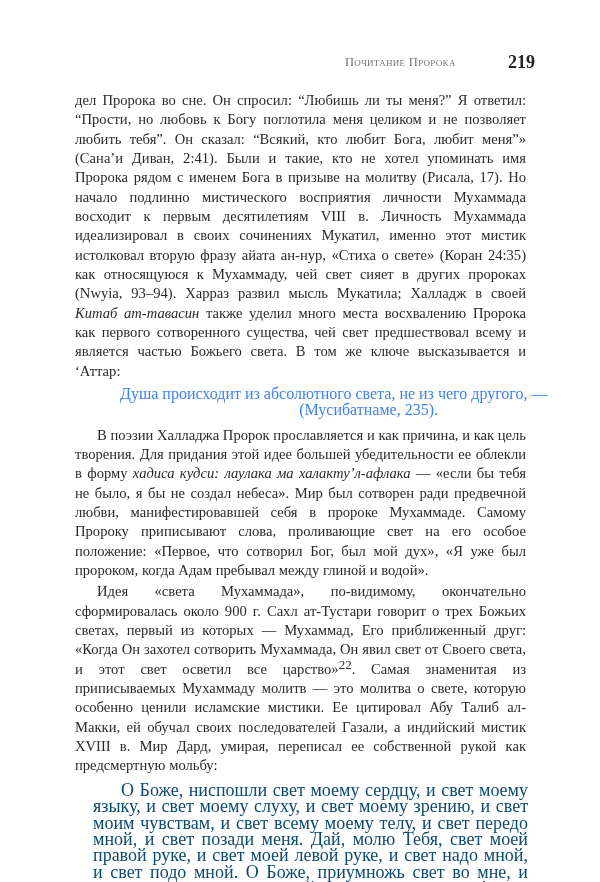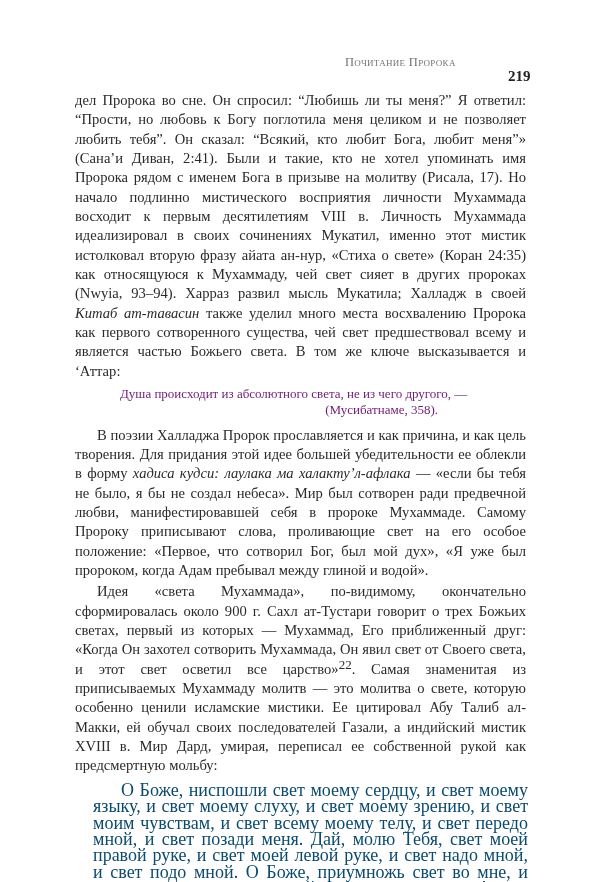--- a/index.html
+++ b/index.html
@@ -1,25 +1,25 @@
 <!DOCTYPE html>
 <html><head>
 <meta charset="utf-8">
 <style>
   html, body { margin: 0; padding: 0; background: #ffffff; }
   body { width: 600px; height: 882px; position: relative; overflow: hidden;
          font-family: "Liberation Serif", "DejaVu Serif", serif; color: #2a2a2a; }
   .running-head { position: absolute; top: 52px; left: 0; width: 600px; height: 20px; }
   .rh-title { position: absolute; left: 345px; top: 3px; font-size: 12.5px; font-variant: small-caps;
               letter-spacing: 0.3px; color: #737373; }
-  .rh-page { position: absolute; left: 508px; top: 16px; font-size: 15px; font-weight: bold; color: #222; font-family: Liberation Serif, serif; }
+  .rh-page { position: absolute; left: 508px; top: 0px; font-size: 18px; font-weight: bold; color: #222; font-family: Liberation Serif, serif; }
   .body { position: absolute; left: 73px; top: 89px; width: 455px; }
   p { margin: 2px; font-size: 14.6px; line-height: 19.35px; text-align: justify; hyphens: manual; }
   p.indent { text-indent: 22px; }
-  .poem { margin: 5px 0 7px 47px; font-size: 13px; line-height: 16.2px; color: #701a75; }
+  .poem { margin: 5px 0 7px 47px; font-size: 16px; line-height: 16.2px; color: #3b82f6; }
   .poem .line { display: block; white-space: nowrap; }
   .poem .src { display: block; text-align: right; padding-right: 90px; }
   .prayer { margin: 6px 0 0 20px; font-size: 18px; line-height: 16.4px; text-align: justify;
             text-indent: 28px; color: #0c4a6e; }
   em { font-style: italic; }
   sup { font-size: 13px; vertical-align: 5px; line-height: 0; }
 </style>
 </head>
 <body>
 
@@ -28,21 +28,21 @@
   <span class="rh-page">219</span>
 </div>
 
 <div class="body">
   <p>
     <span>дел Пророка во сне. Он спросил: “Любишь ли ты меня?” Я ответил: “Прости, но любовь к Богу поглотила меня целиком и не позволяет любить тебя”. Он сказал: “Всякий, кто любит Бога, любит меня”» (Сана’и Диван, 2:41). Были и такие, кто не хотел упоминать имя Пророка рядом с именем Бога в призыве на молитву (Рисала, 17). Но начало подлинно мистического восприятия личности Мухаммада восходит к первым десятилетиям VIII в. Личность Мухаммада идеализировал в своих сочинениях Мукатил, именно этот мистик истолковал вторую фразу айата ан-нур, «Стиха о свете» (Коран 24:35) как относящуюся к Мухаммаду, чей свет сияет в других пророках (Nwyia, 93–94). Харраз развил мысль Мукатила; Халладж в своей </span><em>Китаб ат-тавасин</em><span> также уделил много места восхвалению Пророка как первого сотворенного существа, чей свет предшествовал всему и является частью Божьего света. В том же ключе высказывается и ‘Аттар:</span>
   </p>
 
   <div class="poem">
     <span class="line">Душа происходит из абсолютного света, не из чего другого, —</span>
-    <span class="src">(Мусибатнаме, 358).</span>
+    <span class="src">(Мусибатнаме, 235).</span>
   </div>
 
   <p class="indent">
     <span>В поэзии Халладжа Пророк прославляется и как причина, и как цель творения. Для придания этой идее большей убедительности ее облекли в форму </span><em>хадиса кудси: лаулака ма халакту’л-афлака</em><span> — «если бы тебя не было, я бы не создал небеса». Мир был сотворен ради предвечной любви, манифестировавшей себя в пророке Мухаммаде. Самому Пророку приписывают слова, проливающие свет на его особое положение: «Первое, что сотворил Бог, был мой дух», «Я уже был пророком, когда Адам пребывал между глиной и водой».</span>
   </p>
 
   <p class="indent">
     <span>Идея «света Мухаммада», по-видимому, окончательно сформировалась около 900 г. Сахл ат-Тустари говорит о трех Божьих светах, первый из которых — Мухаммад, Его приближенный друг: «Когда Он захотел сотворить Мухаммада, Он явил свет от Своего света, и этот свет осветил все царство»</span><sup>22</sup><span>. Самая знаменитая из приписываемых Мухаммаду молитв — это молитва о свете, которую особенно ценили исламские мистики. Ее цитировал Абу Талиб ал-Макки, ей обучал своих последователей Газали, а индийский мистик XVIII в. Мир Дард, умирая, переписал ее собственной рукой как предсмертную мольбу:</span>
   </p>
 

